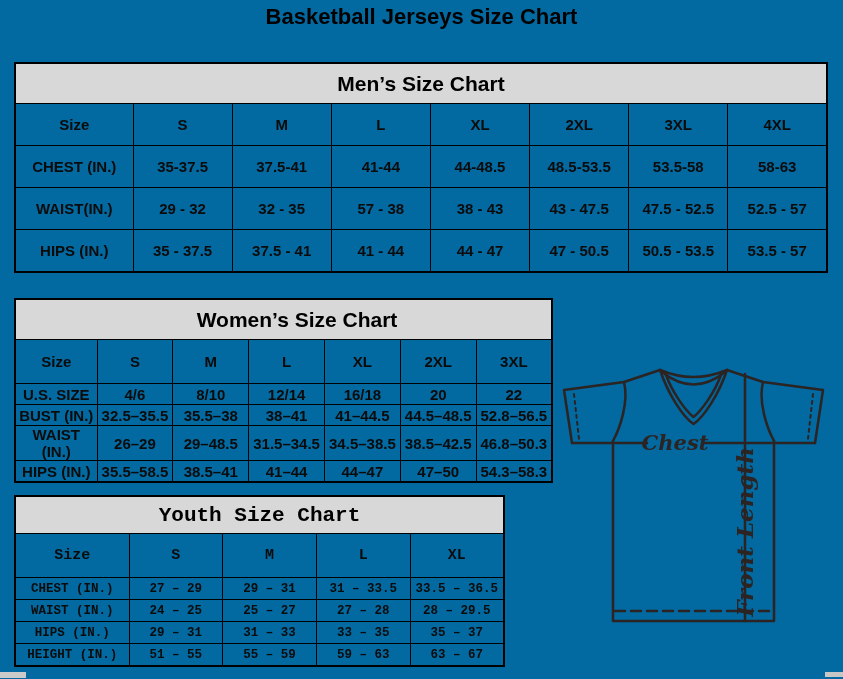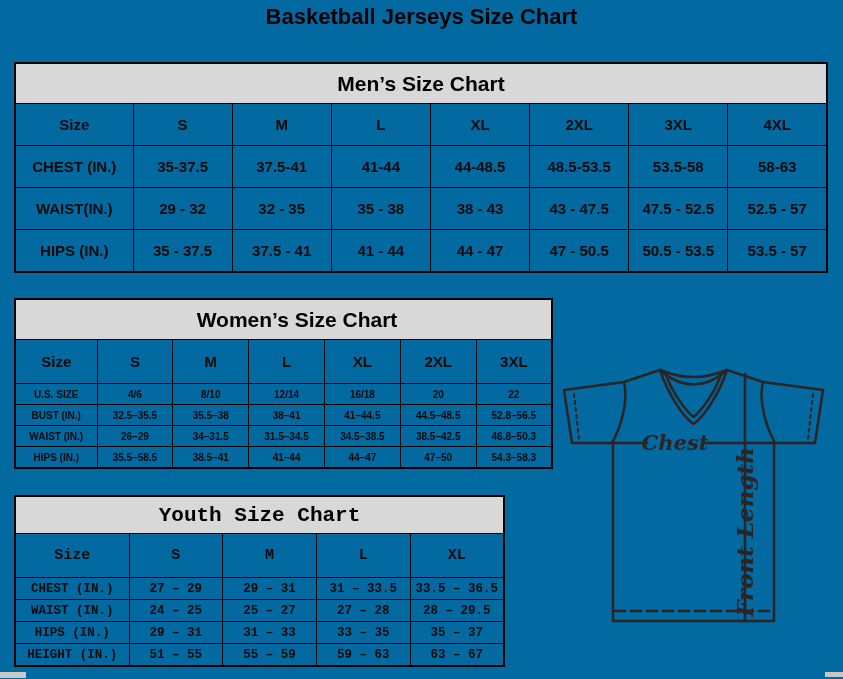--- a/index.html
+++ b/index.html
@@ -21,21 +21,21 @@
 
   .mens { left:14px; top:62px; width:814px; }
   .mens tr.section-row td { height:39px; }
   .mens tr.header-row td { height:41px; font-size:15px; }
   .mens tr.data-row td { height:41px; font-size:15px; }
   .mens td.row-label { font-size:14px; }
 
   .womens { left:14px; top:298px; width:539px; }
   .womens tr.section-row td { height:39px;padding-left:27px; }
   .womens tr.header-row td { height:43px; font-size:15px; }
-  .womens tr.data-row td { height:20px; font-size:10px; }
+  .womens tr.data-row td { height:20px; font-size:15px; }
   .womens td.row-label { font-size:11.5px; }
 
   .youth { left:14px; top:495px; width:491px;font-family:Liberation Mono, monospace; }
   .youth tr.section-row td { height:36px; }
   .youth tr.header-row td { height:43px; font-size:15px; }
   .youth tr.data-row td { height:21px; font-size:12.5px; }
   .youth td.row-label { font-size:11.5px; }
 
   .jersey-figure { position:absolute; left:557px; top:350px; width:286px; height:300px; }
   .jersey-figure svg { display:block; }
@@ -85,21 +85,21 @@
       <td>41-44</td>
       <td>44-48.5</td>
       <td>48.5-53.5</td>
       <td>53.5-58</td>
       <td>58-63</td>
     </tr>
     <tr class="data-row">
       <td class="row-label">WAIST(IN.)</td>
       <td>29 - 32</td>
       <td>32 - 35</td>
-      <td>35 - 38</td>
+      <td>57 - 38</td>
       <td>38 - 43</td>
       <td>43 - 47.5</td>
       <td>47.5 - 52.5</td>
       <td>52.5 - 57</td>
     </tr>
     <tr class="data-row">
       <td class="row-label">HIPS (IN.)</td>
       <td>35 - 37.5</td>
       <td>37.5 - 41</td>
       <td>41 - 44</td>
@@ -148,21 +148,21 @@
       <td>32.5–35.5</td>
       <td>35.5–38</td>
       <td>38–41</td>
       <td>41–44.5</td>
       <td>44.5–48.5</td>
       <td>52.8–56.5</td>
     </tr>
     <tr class="data-row">
       <td class="row-label">WAIST (IN.)</td>
       <td>26–29</td>
-      <td>34–31.5</td>
+      <td>29–48.5</td>
       <td>31.5–34.5</td>
       <td>34.5–38.5</td>
       <td>38.5–42.5</td>
       <td>46.8–50.3</td>
     </tr>
     <tr class="data-row">
       <td class="row-label">HIPS (IN.)</td>
       <td>35.5–58.5</td>
       <td>38.5–41</td>
       <td>41–44</td>

